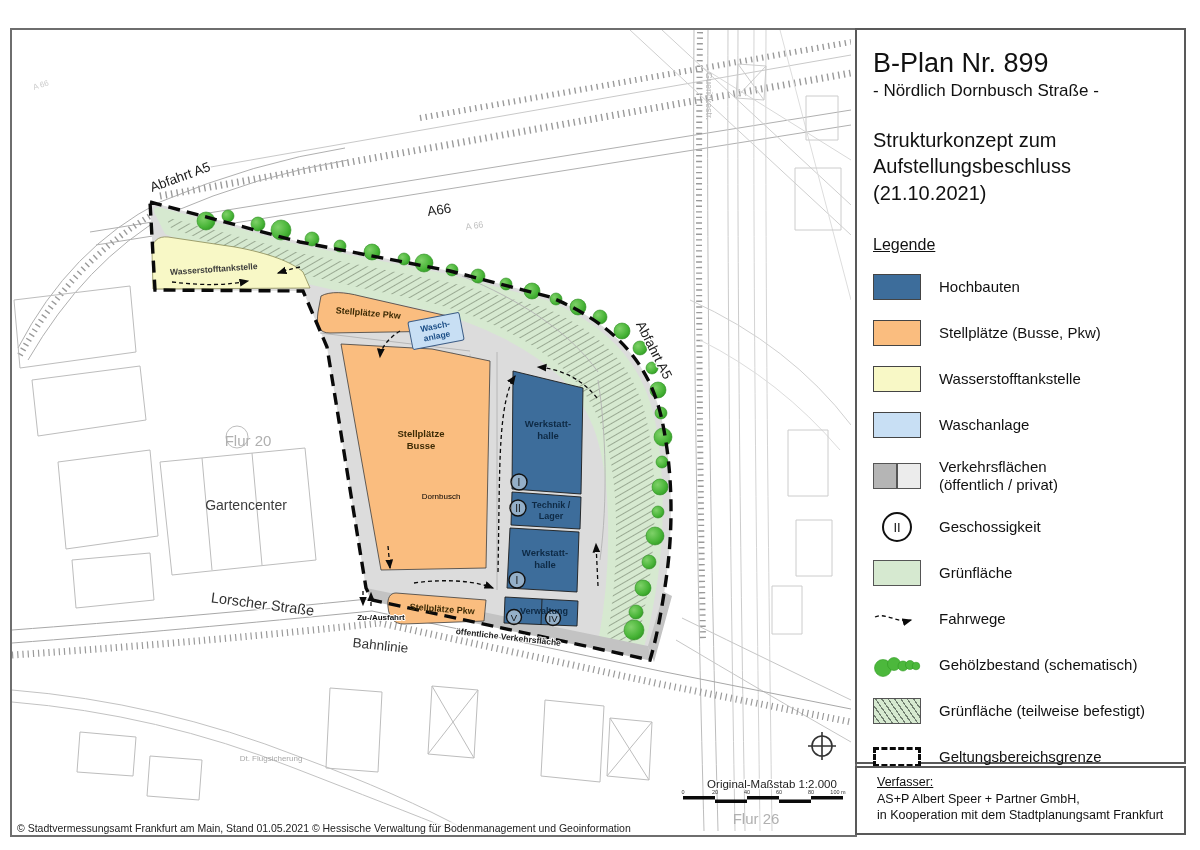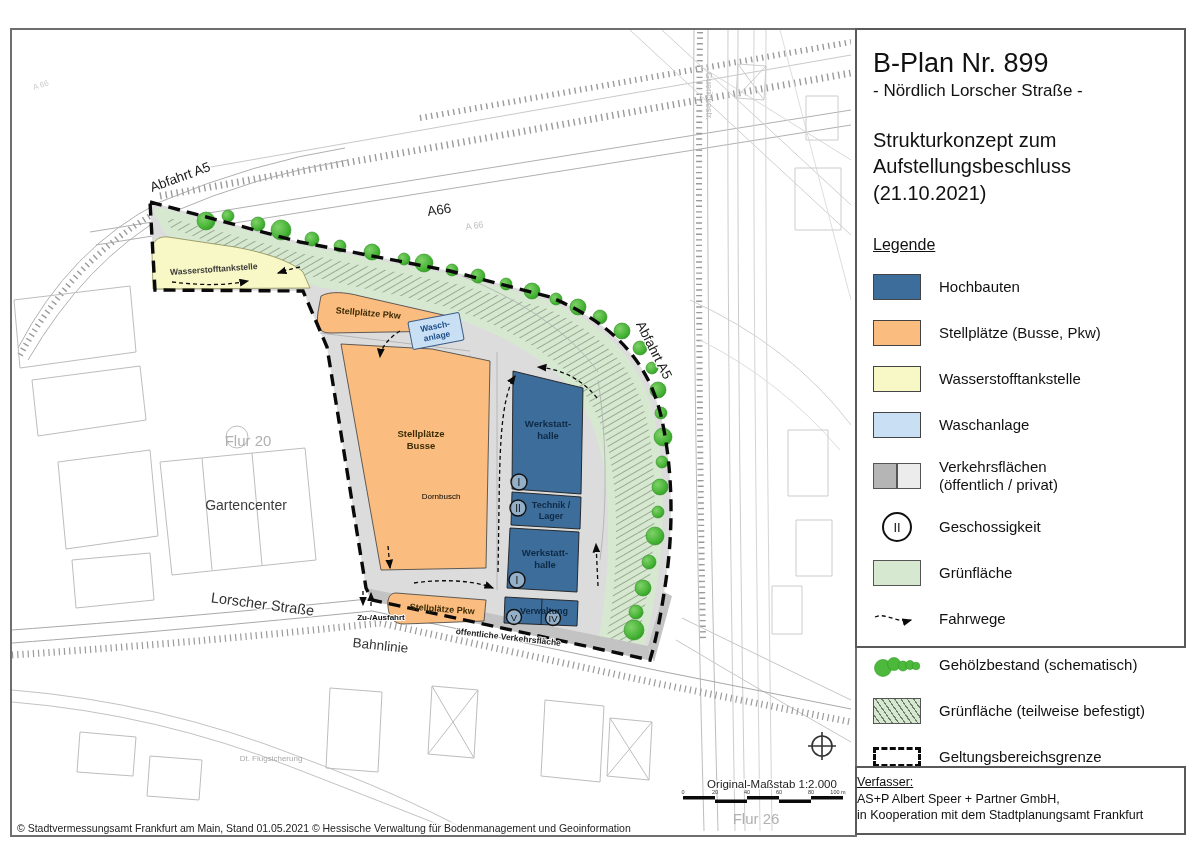--- a/index.html
+++ b/index.html
@@ -1,22 +1,22 @@
 <!DOCTYPE html>
 <html><head>
 <meta charset="utf-8">
 <style>
   html,body{margin:0;padding:0;background:#fff;}
   body{width:1200px;height:850px;overflow:hidden;font-family:"Liberation Sans",sans-serif;color:#111;}
   .sheet{position:relative;width:1200px;height:850px;background:#fff;}
   .map-frame{position:absolute;left:10px;top:28px;width:843px;height:805px;border:2px solid #6e6e6e;background:#fff;overflow:hidden;}
   .map-frame svg{display:block;}
   .credits{position:absolute;left:3px;bottom:1px;font-size:10.5px;color:#222;background:rgba(255,255,255,.6);padding:0 2px;white-space:nowrap;}
-  .panel-title{position:absolute;left:855px;top:28px;width:331px;height:620px;border:2px solid #595959;background:#fff;box-sizing:border-box;padding:14px 16px 0 16px;}
-  .panel-author{position:absolute;left:855px;top:766px;width:331px;height:69px;border:2px solid #595959;border-top-width:2px;background:#fff;box-sizing:border-box;padding:7px 0;}
+  .panel-title{position:absolute;left:855px;top:28px;width:331px;height:736px;border:2px solid #595959;background:#fff;box-sizing:border-box;padding:14px 16px 0 16px;}
+  .panel-author{position:absolute;left:855px;top:766px;width:331px;height:69px;border:2px solid #595959;border-top-width:2px;background:#fff;box-sizing:border-box;padding:7px 20px;}
   .bp-title{font-size:27px;color:#111;margin:4px 0 2px 0;font-weight:400;}
   .bp-sub{font-size:17px;margin:2px 0 26px 0;}
   .bp-line{font-size:20px;line-height:1.32;}
   .legend-head{font-size:16px;text-decoration:underline;margin:30px 0 20px 0;}
   .lrow{display:flex;align-items:center;margin-bottom:20px;min-height:26px;}
   .lrow .lab{font-size:15px;margin-left:18px;line-height:1.2;}
   .sw{width:48px;height:26px;border:1.4px solid #444;box-sizing:border-box;flex:none;}
   .sw-hoch{background:#3d6d9b;}
   .sw-stell{background:#fabd7f;}
   .sw-wass{background:#f8f8c6;}
@@ -279,21 +279,21 @@
           <rect x="779" y="799.5" width="32" height="3.5"></rect>
           <rect x="811" y="796" width="32" height="3.5"></rect>
         </g>
       </g>
     </svg>
     <div class="credits">© Stadtvermessungsamt Frankfurt am Main, Stand 01.05.2021 © Hessische Verwaltung für Bodenmanagement und Geoinformation</div>
   </div>
 
   <div class="panel-title">
     <div class="bp-title">B-Plan Nr. 899</div>
-    <div class="bp-sub">- Nördlich Lorscher Straße -</div>
+    <div class="bp-sub">- Nördlich Dornbusch Straße -</div>
     <div class="bp-line">Strukturkonzept zum</div>
     <div class="bp-line">Aufstellungsbeschluss</div>
     <div class="bp-line">(21.10.2021)</div>
 
     <div class="legend-head">Legende</div>
 
     <div class="lrow">
       <div class="sw sw-hoch"></div>
       <div class="lab">Hochbauten</div>
     </div>

